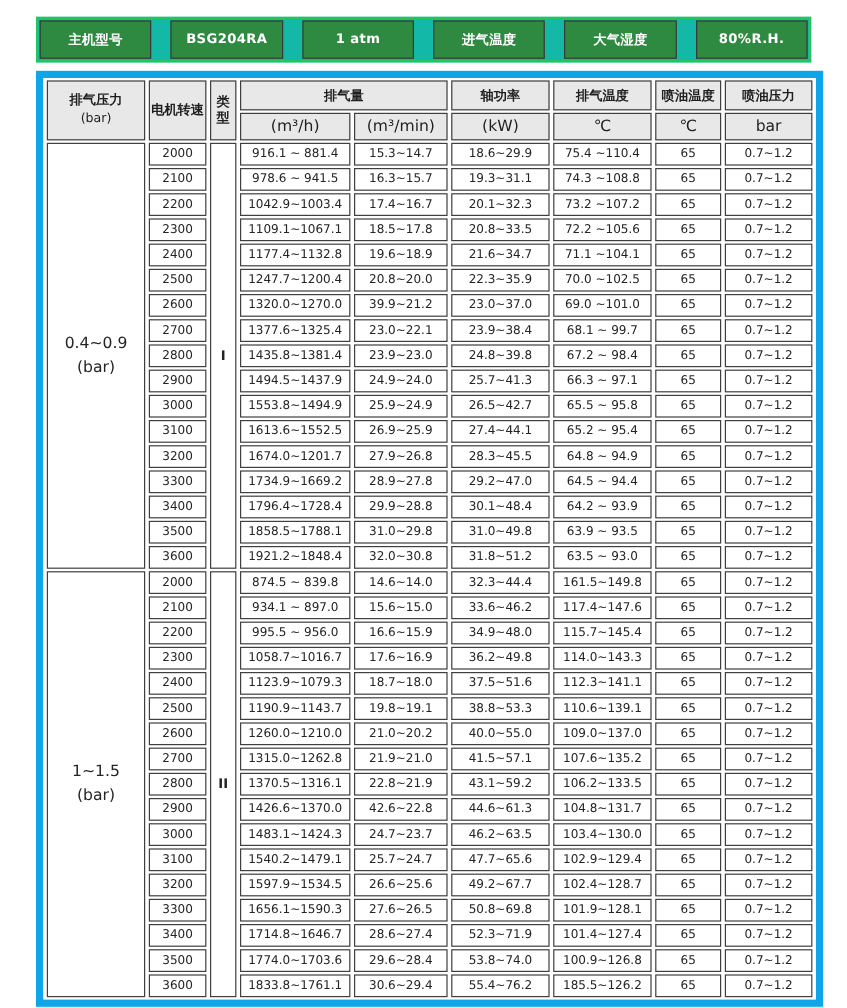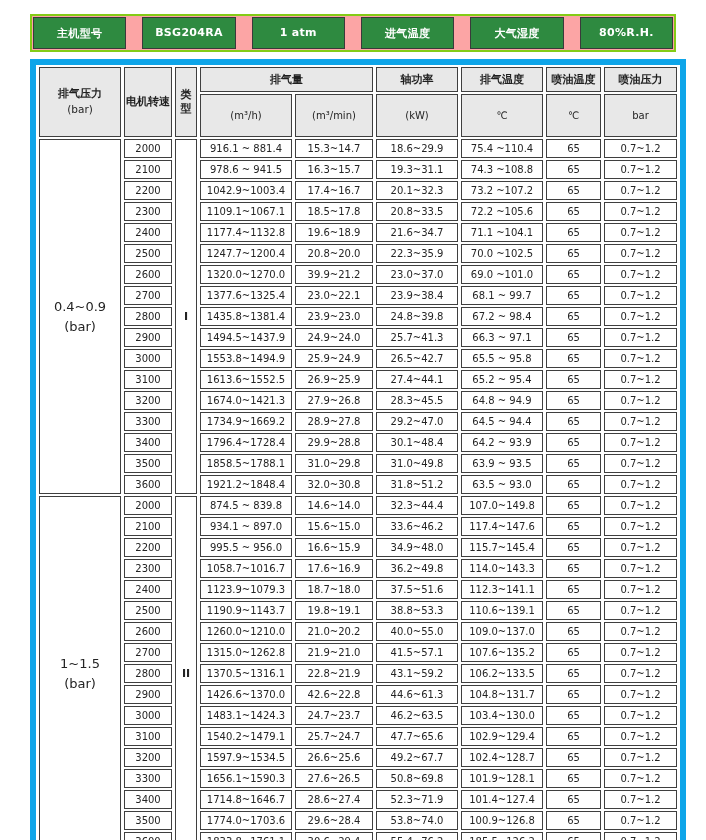--- a/index.html
+++ b/index.html
@@ -13,24 +13,24 @@
     width: 706px;
     height: 840px;
     box-sizing: border-box;
     padding: 14px 30px 0 30px;
     background: #ffffff;
   }
   
   .top-table {
     display: flex;
     gap: 16px;
-    border: 2px solid #84cc16;
+    border: 2px solid #22c55e;
     padding: 1px;
     margin-bottom: 7px;
-    background: #fca5a5;
+    background: #14b8a6;
   }
   .top-cell {
     flex: 1 1 0;
     background: #2e8a40;
     border: 1px solid #3a3a3a;
     color: #ffffff;
     font-size: 11px;
     font-weight: 600;
     text-align: center;
     padding: 8px 0 7px 0;
@@ -55,22 +55,22 @@
     overflow: hidden;
   }
   thead th {
     background: #e8e8e8;
     font-weight: 600;
     font-size: 11px;
     padding: 4px 0;
   }
   thead tr.unit-row th {
     font-weight: 400;
-    font-size: 10px;
-    padding: 15px 0;
+    font-size: 13px;
+    padding: 3px 0;
   }
   th .hdr-line { display: block; line-height: 1.35; }
   th .hdr-unit { display: block; font-weight: 400; font-size: 10.5px; line-height: 1.35; }
   .vert {
     display: inline-block;
     width: 1em;
     word-break: break-all;
     line-height: 1.3;
   }
   tbody td {
@@ -250,21 +250,21 @@
           <td>3100</td>
           <td>1613.6~1552.5</td>
           <td>26.9~25.9</td>
           <td>27.4~44.1</td>
           <td>65.2 ~ 95.4</td>
           <td>65</td>
           <td>0.7~1.2</td>
         </tr>
         <tr>
           <td>3200</td>
-          <td>1674.0~1421.3</td>
+          <td>1674.0~1201.7</td>
           <td>27.9~26.8</td>
           <td>28.3~45.5</td>
           <td>64.8 ~ 94.9</td>
           <td>65</td>
           <td>0.7~1.2</td>
         </tr>
         <tr>
           <td>3300</td>
           <td>1734.9~1669.2</td>
           <td>28.9~27.8</td>
@@ -301,21 +301,21 @@
           <td>0.7~1.2</td>
         </tr>
         <tr>
           <td class="group-cell" rowspan="17">1~1.5
 (bar)</td>
           <td>2000</td>
           <td class="type-cell" rowspan="17">II</td>
           <td>874.5 ~ 839.8</td>
           <td>14.6~14.0</td>
           <td>32.3~44.4</td>
-          <td>107.0~149.8</td>
+          <td>161.5~149.8</td>
           <td>65</td>
           <td>0.7~1.2</td>
         </tr>
         <tr>
           <td>2100</td>
           <td>934.1 ~ 897.0</td>
           <td>15.6~15.0</td>
           <td>33.6~46.2</td>
           <td>117.4~147.6</td>
           <td>65</td>

